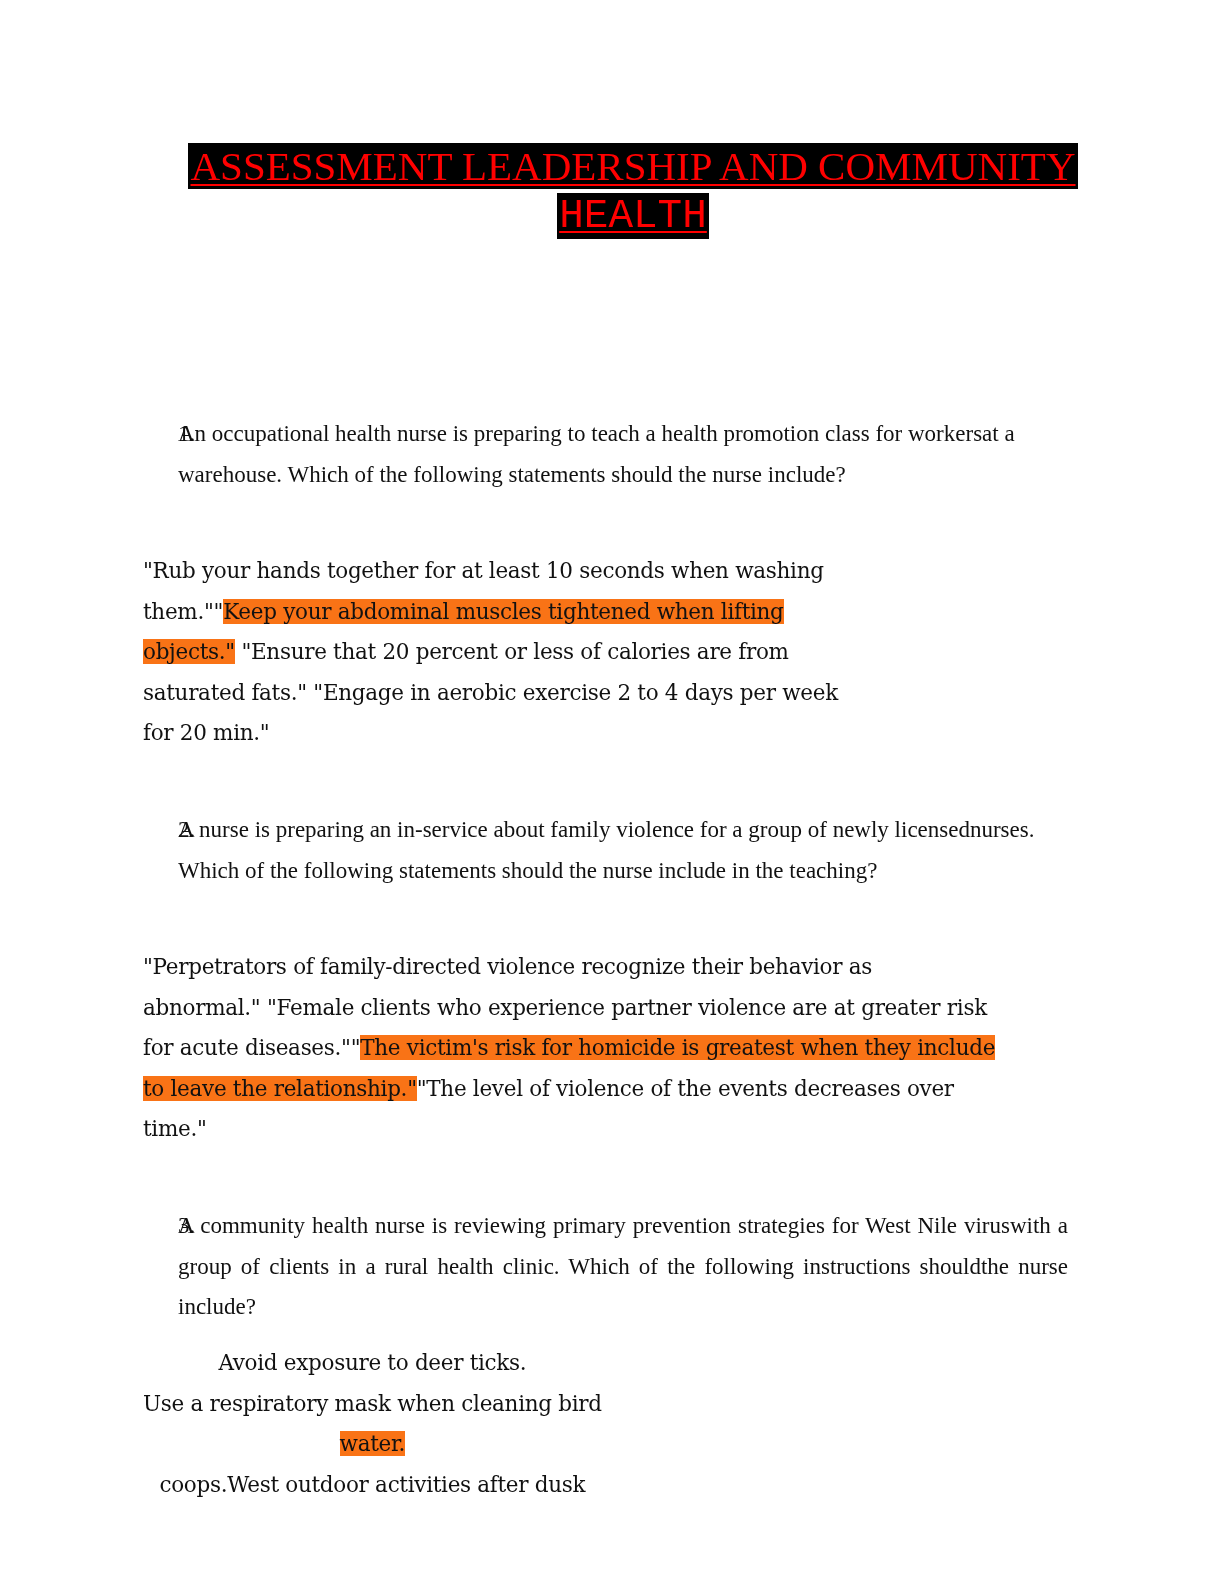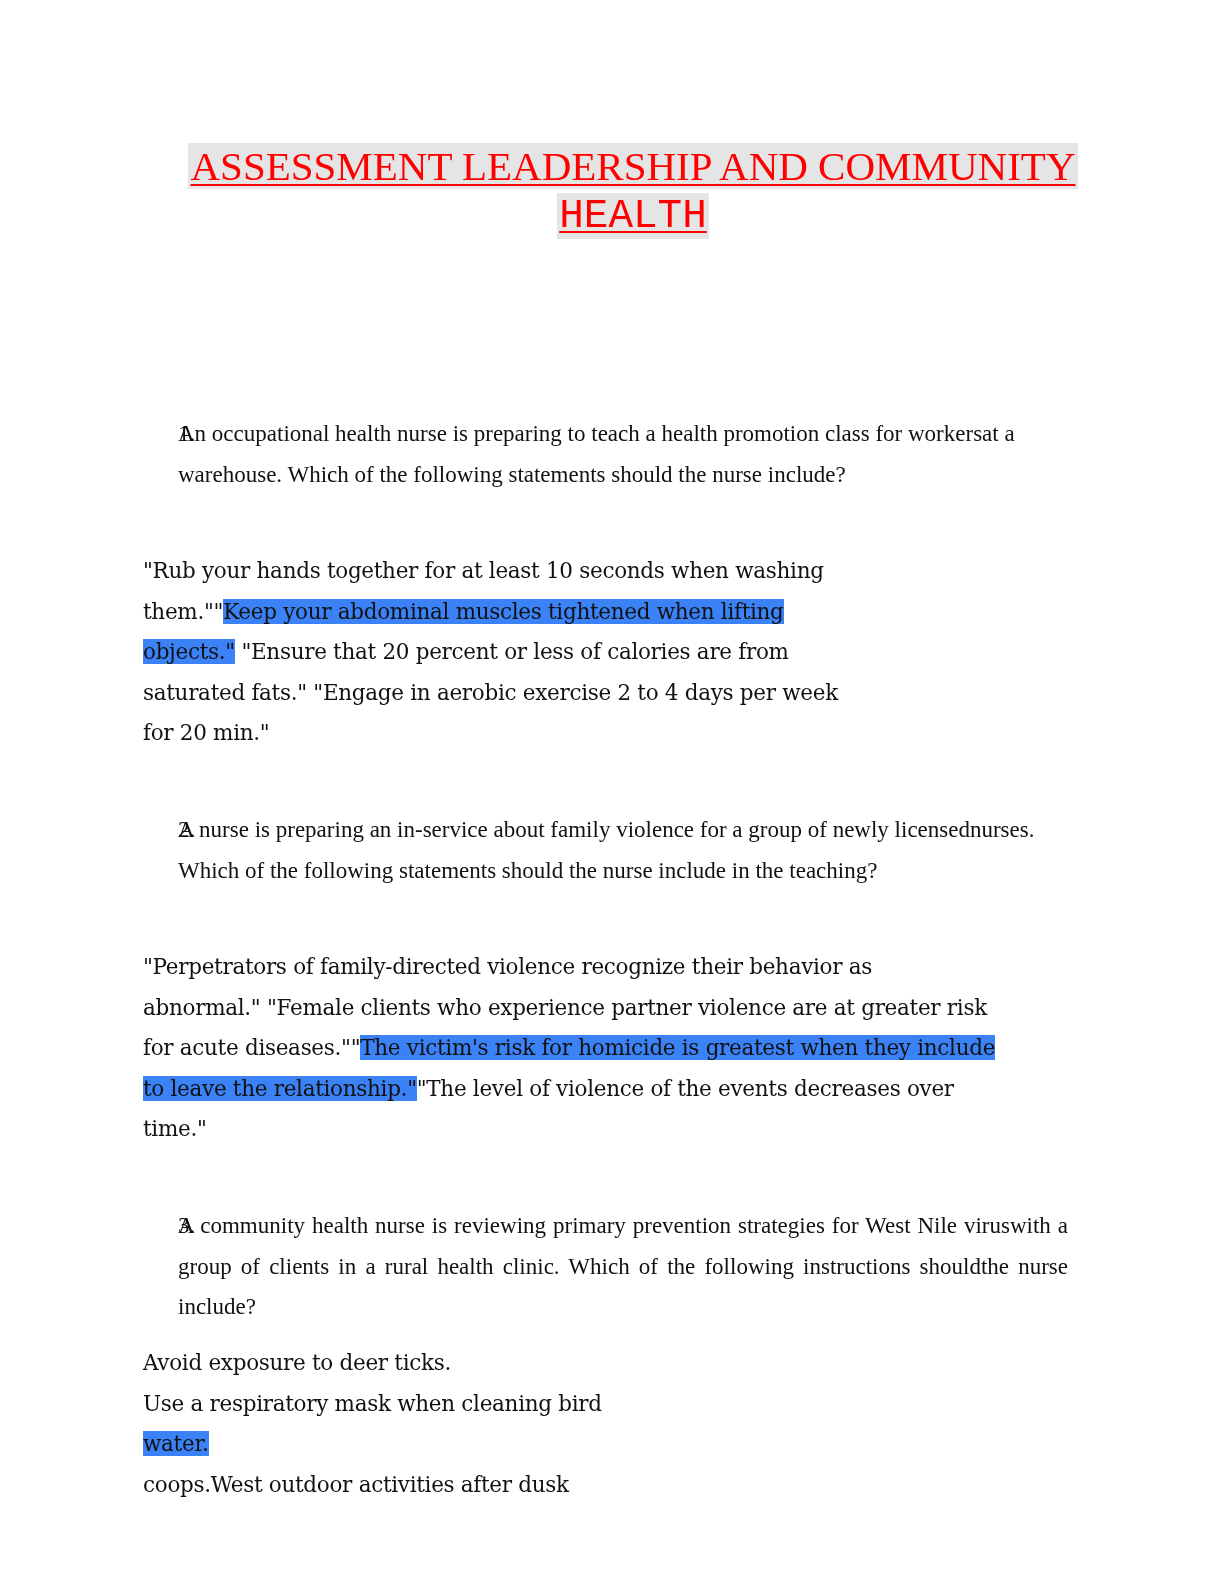--- a/index.html
+++ b/index.html
@@ -1,31 +1,31 @@
 <!DOCTYPE html>
 <html><head>
   <meta charset="utf-8">
   <style>
     html, body { margin: 0; padding: 0; background: #ffffff; }
     body { width: 1224px; height: 1584px; position: relative; overflow: hidden;
            font-family: "DejaVu Serif", "Liberation Serif", serif; color: #111; }
     .title-line { position: absolute; left: 0; width: 1224px; text-align: center;
                   font-family: "Liberation Serif", serif; font-size: 41px; line-height: 1; }
-    .title-line span { background: #e5e5e5; color: #ff0000; text-decoration: underline;
+    .title-line span { background: #000000; color: #ff0000; text-decoration: underline;
                        text-decoration-thickness: 2px; text-underline-offset: 4px; padding: 0 2px; margin-left: 42px; }
     .t1 { top: 146px; }
     .t2 { top: 196px; font-family: Liberation Mono, monospace; }
     .q { position: absolute; left: 178px; width: 890px; font-family: "Liberation Serif", serif;
          font-size: 23px; line-height: 40.5px; }
     .q .num { position: absolute; left: 0; top: 0; width: 36px; }
     .q .stem { }
     .q3 .stem { text-align: justify; }
     .ans { position: absolute; left: 143px; font-family: "DejaVu Serif", serif; font-size: 21.5px;
            line-height: 40.5px; white-space: nowrap; letter-spacing: -0.3px; }
-    .hl { background: #3b82f6; }
+    .hl { background: #f97316; }
     .ans-line { display: block; }
   </style>
 </head>
 <body>
 
 <div>
 
   <div class="title-line t1">
     <span>ASSESSMENT LEADERSHIP AND COMMUNITY</span>
   </div>
@@ -54,20 +54,20 @@
     <span class="ans-line"><span>abnormal." "Female clients who experience partner violence are at greater risk</span></span>
     <span class="ans-line"><span>for acute diseases.""</span><span class="hl">The victim's risk for homicide is greatest when they include </span></span>
     <span class="ans-line"><span class="hl">to leave the relationship."</span><span>"The level of violence of the events decreases over</span></span>
     <span class="ans-line"><span>time."</span></span>
   </div>
 
   <div class="q q3" style="top:1206px;">
     <span class="num">3.</span>
     <div class="stem">A community health nurse is reviewing primary prevention strategies for West Nile viruswith a group of clients in a rural health clinic. Which of the following instructions shouldthe nurse include?</div>
   </div>
-  <div class="ans" style="top:1343px;">
+  <div class="ans" style="top:1343px;text-align:center;">
     <span class="ans-line"><span>Avoid exposure to deer ticks.</span></span>
     <span class="ans-line"><span>Use a respiratory mask when cleaning bird</span></span>
     <span class="ans-line"><span class="hl">water.</span></span>
     <span class="ans-line"><span>coops.West outdoor activities after dusk</span></span>
   </div>
 
 </div>
 
 </body></html>

